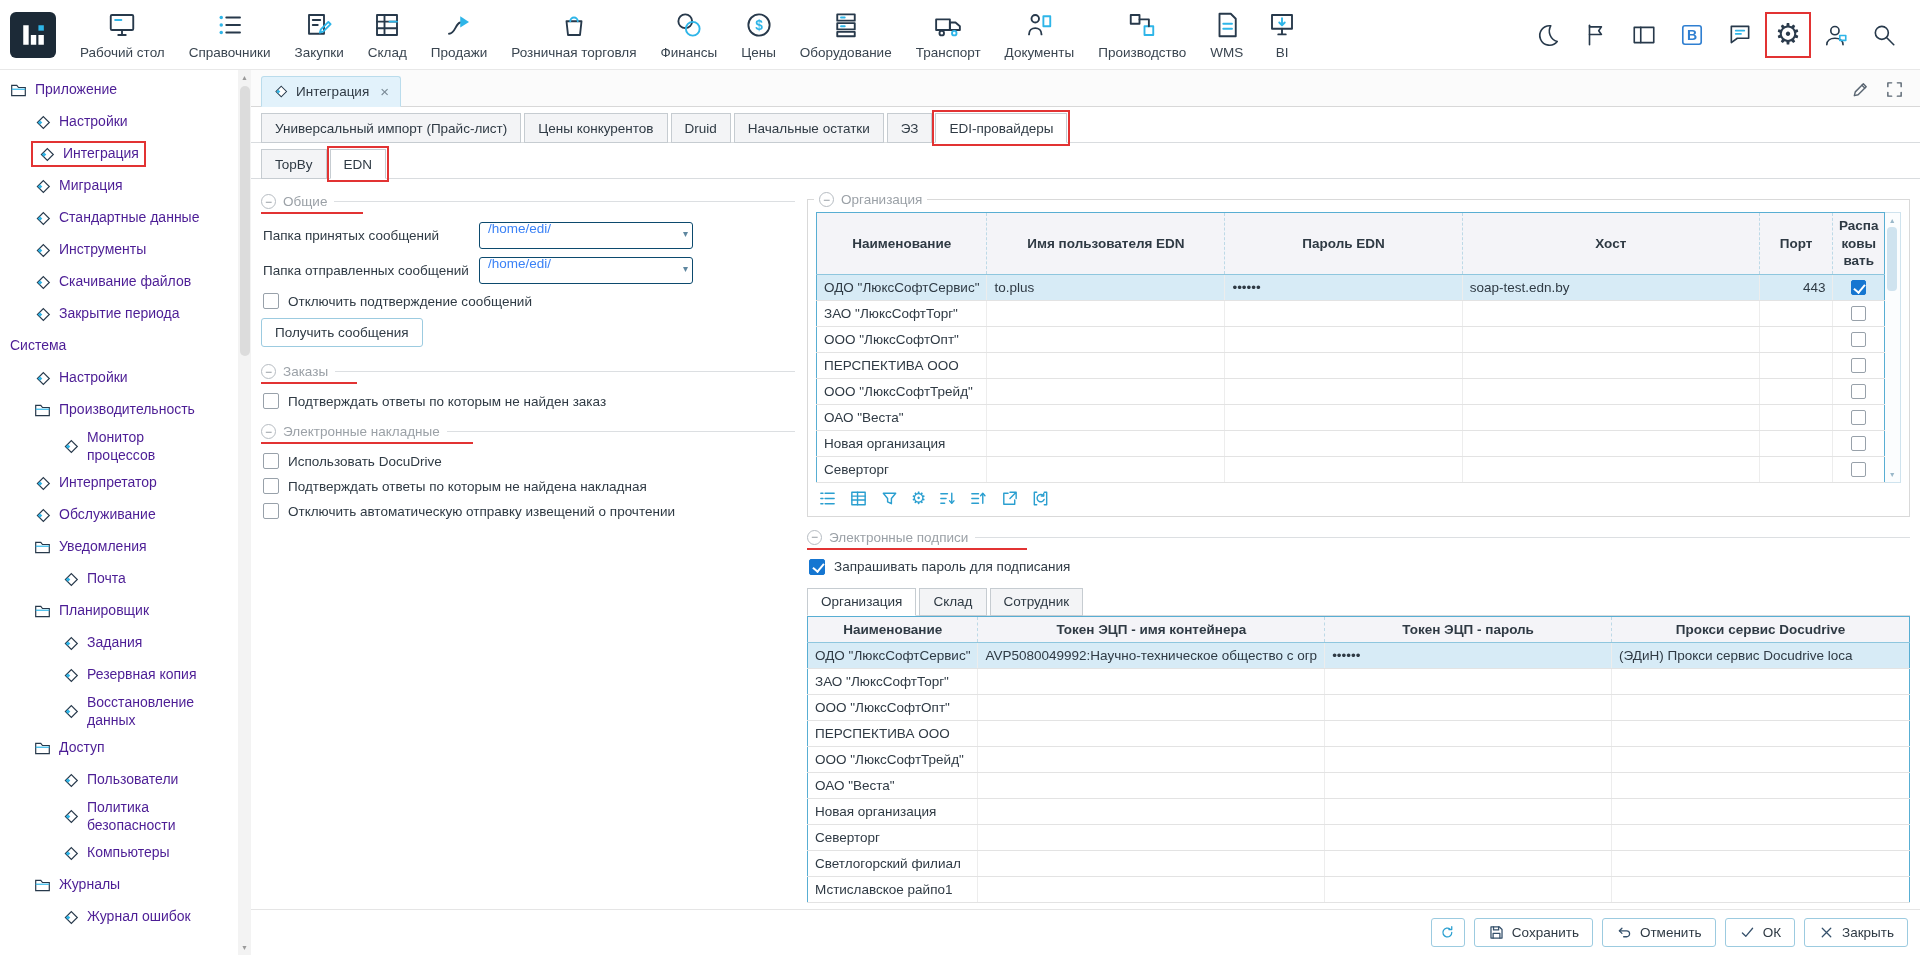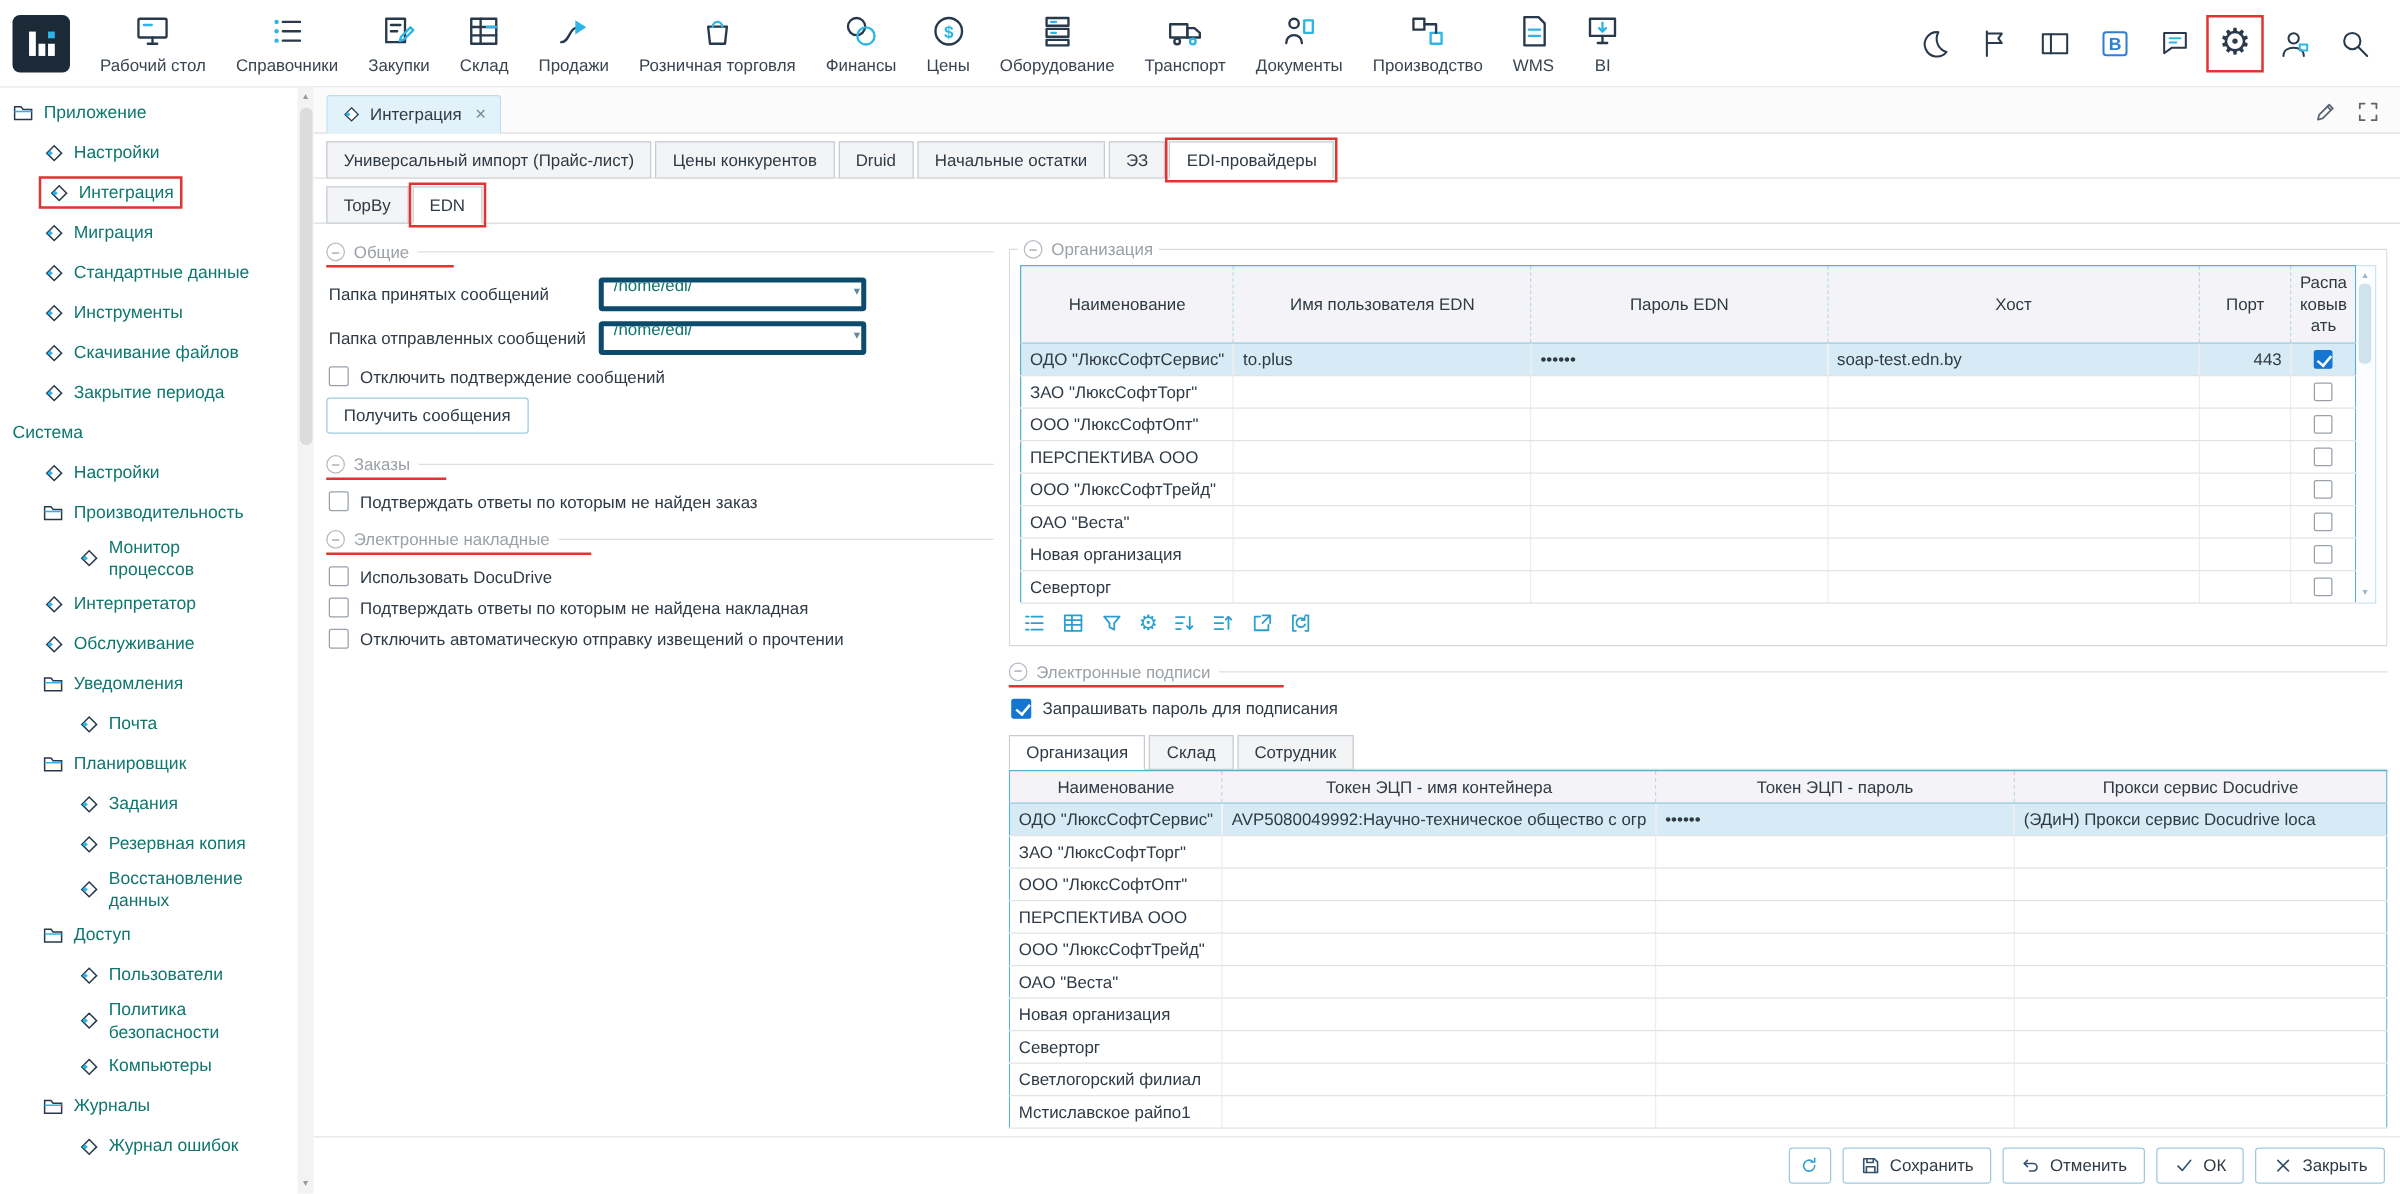--- a/index.html
+++ b/index.html
@@ -25,21 +25,21 @@
 
 .body{display:flex;height:885px}
 .sidebar{width:238px;flex-shrink:0;padding-top:4px;overflow:hidden}
 .v-scrollbar{width:13px;background:#f3f3f3;position:relative;flex-shrink:0;cursor:pointer}
 .v-scrollbar .thumb{position:absolute;top:16px;left:1.5px;width:10px;height:270px;background:#dcdcdc;border-radius:5px}
 .sb-arrow{position:absolute;left:0;width:13px;height:13px;color:#9a9a9a;font-size:7px;display:flex;align-items:center;justify-content:center}
 .sb-arrow.up{top:1px}.sb-arrow.down{bottom:1px}
 .content{flex:1;display:flex;flex-direction:column;min-width:0}
 
 
-.tree-item{display:flex;align-items:center;gap:8px;min-height:32px;padding:3px 6px;cursor:pointer;font-size:14px;color:#0f766e}
+.tree-item{display:flex;align-items:center;gap:8px;min-height:32px;padding:3px 6px;cursor:pointer;font-size:14px;color:#4c1d95}
 .tree-item.lvl0{padding-left:10px}
 .tree-item.lvl1{padding-left:34px}
 .tree-item.lvl2{padding-left:62px}
 .tree-icon{width:17px;height:17px;flex-shrink:0}
 .tree-label{line-height:1.25}
 .wrap2 .tree-label{max-width:118px}
 .annot-inline{outline:2px solid #e23333;outline-offset:1px;display:inline-flex;align-items:center;gap:8px;padding:1px 4px}
 
 
 .doctab-bar{height:37px;background:#fbfbfb;border-bottom:1px solid #d8d8d8;display:flex;align-items:flex-end;padding:0 16px 0 10px;flex-shrink:0}
@@ -60,42 +60,42 @@
 .left-form{width:534px;flex-shrink:0}
 .right-panel{flex:1;min-width:0;overflow:hidden}
 .group-header{display:flex;align-items:center;gap:7px;color:#9ba1a7;position:relative;height:25px;margin:2px 0 3px}
 .group-header .hline{flex:1;height:1px;background:#dcdfe2}
 .collapse-toggle{width:15px;height:15px;border:1px solid #b6bcc2;border-radius:50%;display:flex;align-items:center;justify-content:center;font-size:12px;line-height:1;color:#8d949b;cursor:pointer;flex-shrink:0}
 .red-underline{position:absolute;bottom:0;height:2px;background:#e23333}
 
 .form-row{display:flex;align-items:center;margin:7px 0 7px 2px}
 .form-label{width:216px;flex-shrink:0}
 .input-wrap{position:relative;width:214px}
-.text-input{width:100%;height:27px;border:4px solid #0c4a6e;border-radius:3px;padding:0 20px 14px 8px;font:inherit;color:#0f766e;background:#fff}
+.text-input{width:100%;height:27px;border:1px solid #0c4a6e;border-radius:3px;padding:0 20px 14px 8px;font:inherit;color:#3b82f6;background:#fff}
 .input-icon{position:absolute;right:5px;top:7px;font-size:10px;color:#5f87a0;cursor:pointer}
 
 .check-row{display:flex;align-items:center;gap:9px;margin:9px 0 9px 2px}
 .check-row.indent{}
 .cb{width:16px;height:16px;border:1px solid #98a1aa;border-radius:2px;background:#fff;position:relative;flex-shrink:0;cursor:pointer}
 .cb.checked{background:#1576d1;border-color:#1576d1}
 .cb.checked::after{content:"";position:absolute;left:4.5px;top:1.5px;width:5px;height:9px;border:solid #fff;border-width:0 2px 2px 0;transform:rotate(40deg)}
 .cb.small{width:15px;height:15px}
 .cb.small.checked::after{left:4px;top:1px}
 
 .btn{display:inline-flex;align-items:center;gap:7px;height:29px;padding:0 13px;background:#fff;border:1px solid #9ccbe0;border-radius:3px;font:inherit;color:#2f3a44;cursor:pointer}
 .btn svg{width:17px;height:17px;fill:none;stroke:#35506b;stroke-width:1.5;stroke-linecap:round;stroke-linejoin:round}
 .btn-sq{width:34px;justify-content:center;padding:0}
 .btn-sq svg{stroke:#2a9fd0}
 
 
 .groupbox{border:1px solid #d9d9d9;margin-top:12px;padding:12px 8px 4px;position:relative}
 .gb-title{position:absolute;top:-13px;left:6px;background:#fff;padding:0 5px;display:flex;align-items:center;gap:7px;color:#9ba1a7;height:25px}
 .table-wrap{display:flex}
 table.grid{border-collapse:collapse;table-layout:fixed;border:1px solid #58aed3;background:#fff}
-.grid th{font-weight:normal;background:#f4f4f8;border-right:1px dashed #bdd9e7;border-bottom:1px solid #8ec6de;padding:4px;text-align:center;vertical-align:middle;font-size:13.5px;color:#2f3a44;line-height:1.3;cursor:pointer}
+.grid th{font-weight:bold;background:#f4f4f8;border-right:1px dashed #bdd9e7;border-bottom:1px solid #8ec6de;padding:4px;text-align:center;vertical-align:middle;font-size:13.5px;color:#2f3a44;line-height:1.3;cursor:pointer}
 .grid th:last-child{border-right:none}
 .grid td{height:26px;padding:0 7px;border-right:1px solid #ededed;border-bottom:1px solid #e3e3e3;white-space:nowrap;overflow:hidden;font-size:13.5px;cursor:default}
 .grid td:last-child{border-right:none}
 .grid tr.selected td{background:#d7ebf6}
 .grid td.num{text-align:right}
 .grid td.center{text-align:center}
 .grid td .cb{display:inline-block;vertical-align:middle}
 .th-break{word-break:break-all}
 .grid-scrollbar{width:16px;border:1px solid #cfe3ee;border-left:none;background:#fbfdfe;position:relative;cursor:pointer}
 .grid-scrollbar .thumb{position:absolute;top:14px;left:2px;width:10px;height:64px;background:#cfe3ef;border-radius:4px}

